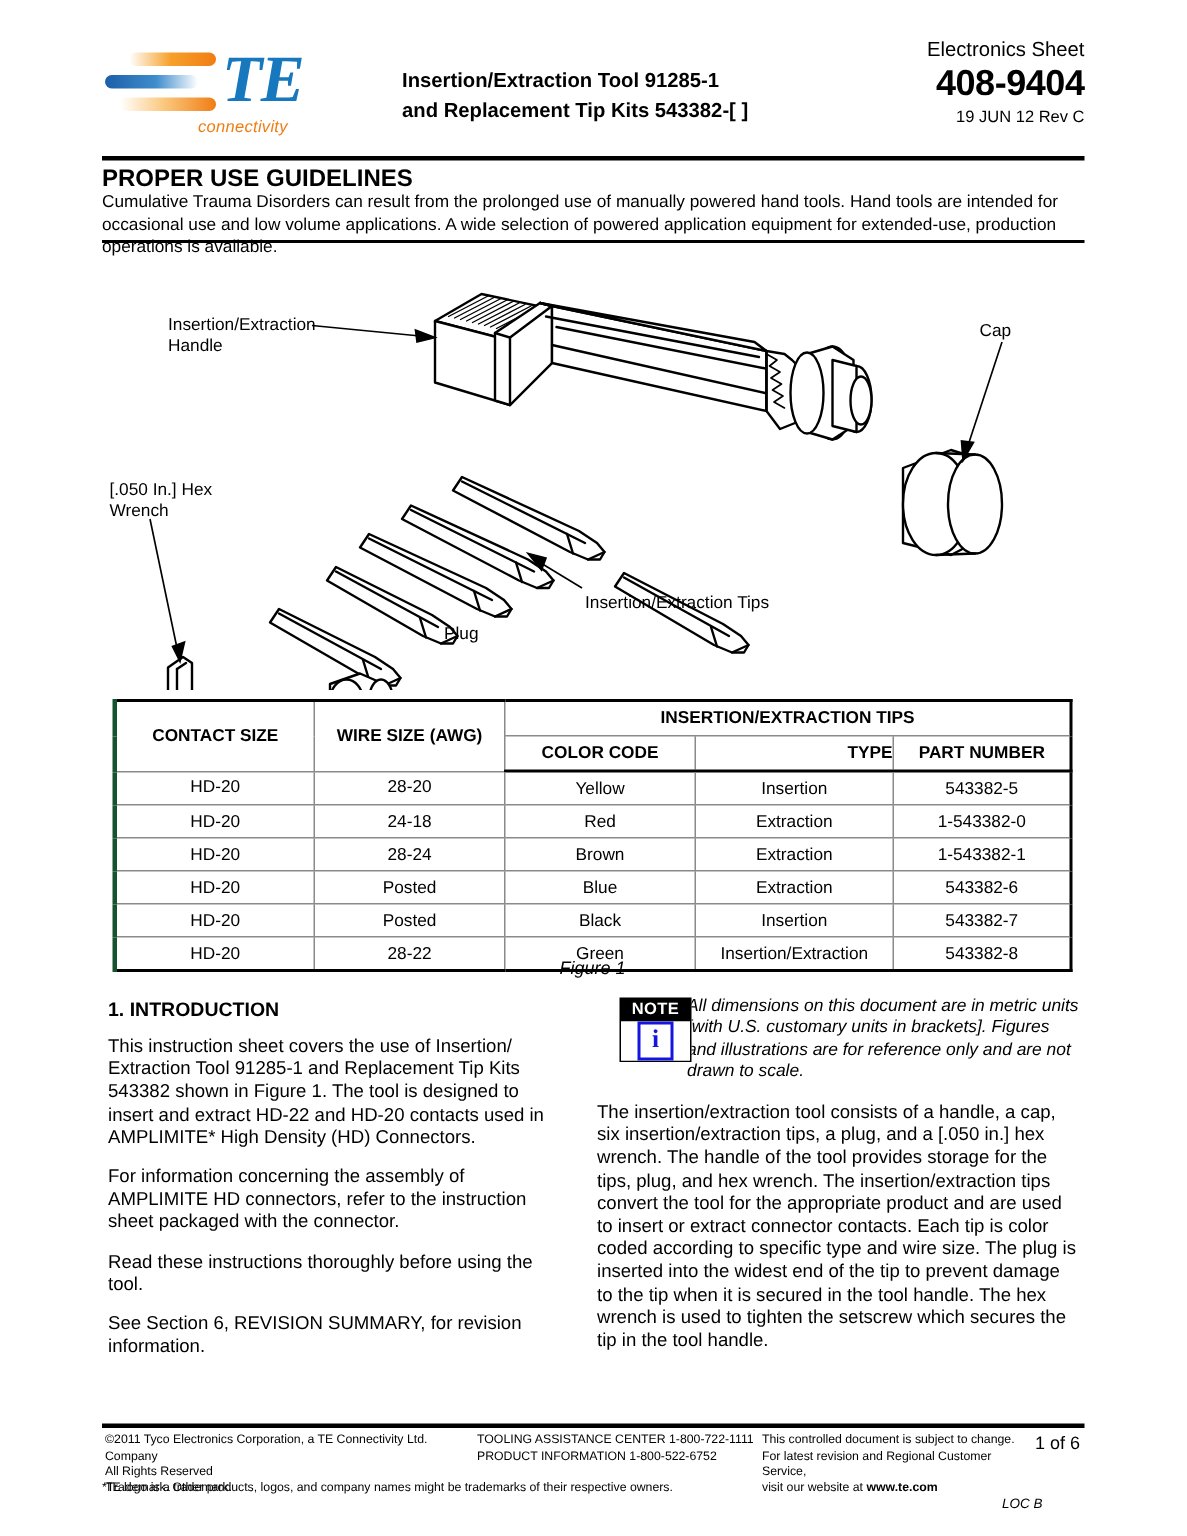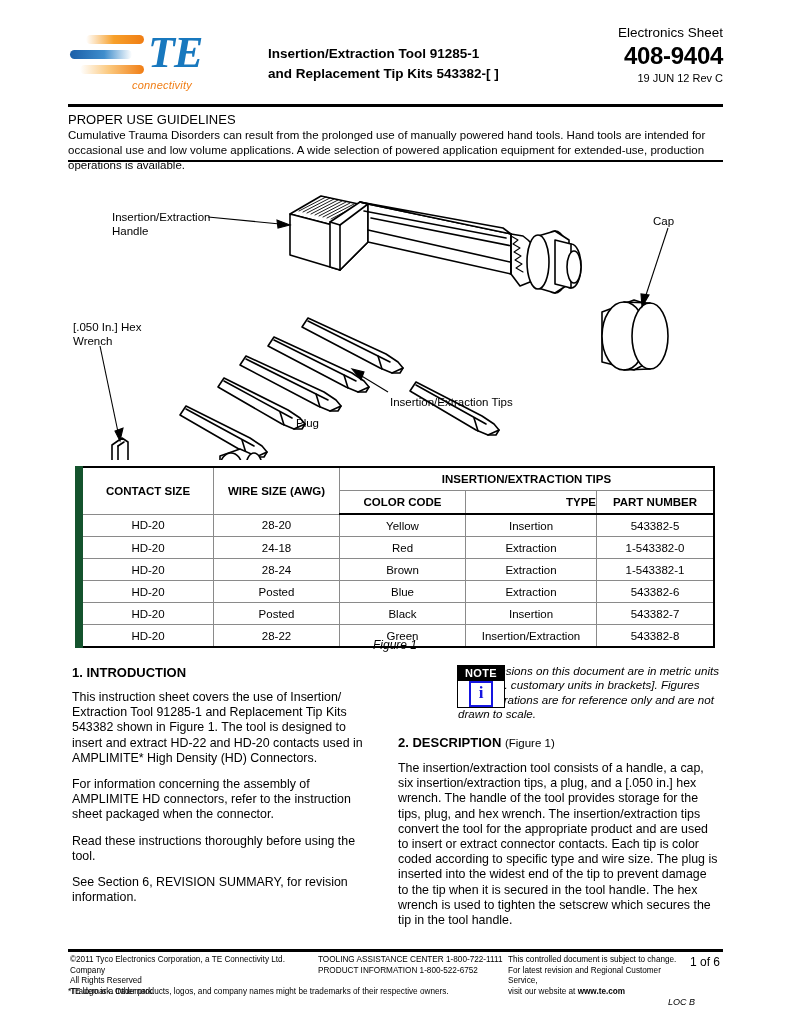--- a/index.html
+++ b/index.html
@@ -113,22 +113,22 @@
   }
   .rule-top {
     left: 68px; top: 104px; width: 655px; height: 3px;
   }
   .proper {
     position: absolute;
     left: 68px; top: 112px;
     width: 655px;
   }
   .proper-title {
-    font-size: 13px;
-    font-weight: normal;
+    font-size: 16px;
+    font-weight: bold;
     line-height: 15px;
     margin-bottom: 1px;
   }
   .proper-body {
     font-size: 11.5px;
     line-height: 15px;
   }
   .rule-mid {
     left: 68px; top: 160px; width: 655px; height: 2px;
   }
@@ -168,21 +168,21 @@
     height: 21px;
     font-weight: normal;
   }
   .tbl th {
     font-weight: bold;
     font-size: 11.5px;
   }
   .tbl .hdr-row th { height: 22px; }
   .tbl .outer-top td, .tbl .outer-top th { border-top: 2px solid #000; }
   .tbl tr.thickbelow td, .tbl tr.thickbelow th { border-bottom: 2px solid #000; }
-  .tbl td.lft, .tbl th.lft { border-left: 8px solid #14532d; }
+  .tbl td.lft, .tbl th.lft { border-left: 3px solid #14532d; }
   .tbl td.rgt, .tbl th.rgt { border-right: 2px solid #000; }
   .tbl tr.lastrow td { border-bottom: 2px solid #000; }
   .fig-caption {
     position: absolute;
     left: 75px; top: 638px;
     width: 640px;
     text-align: center;
     font-size: 12px;
     font-style: italic;
   }
@@ -219,21 +219,20 @@
     position: relative;
     min-height: 60px;
     margin-bottom: 10px;
   }
   .note-icon {
     position: absolute;
     left: 15px; top: 1px;
     width: 46px;
     border: 1px solid #000;
     background: #fff;
-    margin-left: 44px;
   }
   .note-icon .nhdr {
     background: #000;
     color: #fff;
     font-size: 11px;
     font-weight: bold;
     text-align: center;
     line-height: 15px;
     height: 15px;
     letter-spacing: 0.3px;
@@ -514,41 +513,37 @@
         <td class="rgt">543382-8</td>
       </tr>
     </tbody>
   </table>
 
   <div class="fig-caption">Figure 1</div>
 
   <div class="col-left">
     <div class="sec-head">1. INTRODUCTION</div>
     <div class="para">This instruction sheet covers the use of Insertion/ Extraction Tool 91285-1 and Replacement Tip Kits 543382 shown in Figure 1. The tool is designed to insert and extract HD-22 and HD-20 contacts used in AMPLIMITE* High Density (HD) Connectors.</div>
-    <div class="para">For information concerning the assembly of AMPLIMITE HD connectors, refer to the instruction sheet packaged when the connector.</div>
+    <div class="para">For information concerning the assembly of AMPLIMITE HD connectors, refer to the instruction sheet packaged with the connector.</div>
     <div class="para">Read these instructions thoroughly before using the tool.</div>
     <div class="para">See Section 6, REVISION SUMMARY, for revision information.</div>
   </div>
 
   <div class="col-right">
 
     <div class="note-block">
       <div class="note-icon">
         <div class="nhdr">NOTE</div>
         <div class="nbody">
           <div class="ibox">i</div>
         </div>
       </div>
       <div class="note-text">All dimensions on this document are in metric units [with U.S. customary units in brackets]. Figures and illustrations are for reference only and are not drawn to scale.</div>
     </div>
 
-    <div class="sec-head sec2">
-      <span>2. DESCRIPTION</span>
-      <span class="lite">(Figure 1)</span>
-    </div>
     <div class="para">The insertion/extraction tool consists of a handle, a cap, six insertion/extraction tips, a plug, and a [.050 in.] hex wrench. The handle of the tool provides storage for the tips, plug, and hex wrench. The insertion/extraction tips convert the tool for the appropriate product and are used to insert or extract connector contacts. Each tip is color coded according to specific type and wire size. The plug is inserted into the widest end of the tip to prevent damage to the tip when it is secured in the tool handle. The hex wrench is used to tighten the setscrew which secures the tip in the tool handle.</div>
   </div>
 
   <div class="rule rule-foot"></div>
 
   <div class="footer">
     <div class="f-col1">
       <div>©2011 Tyco Electronics Corporation, a TE Connectivity Ltd. Company</div>
       <div>All Rights Reserved</div>
       <div>TE logo is a trademark.</div>

